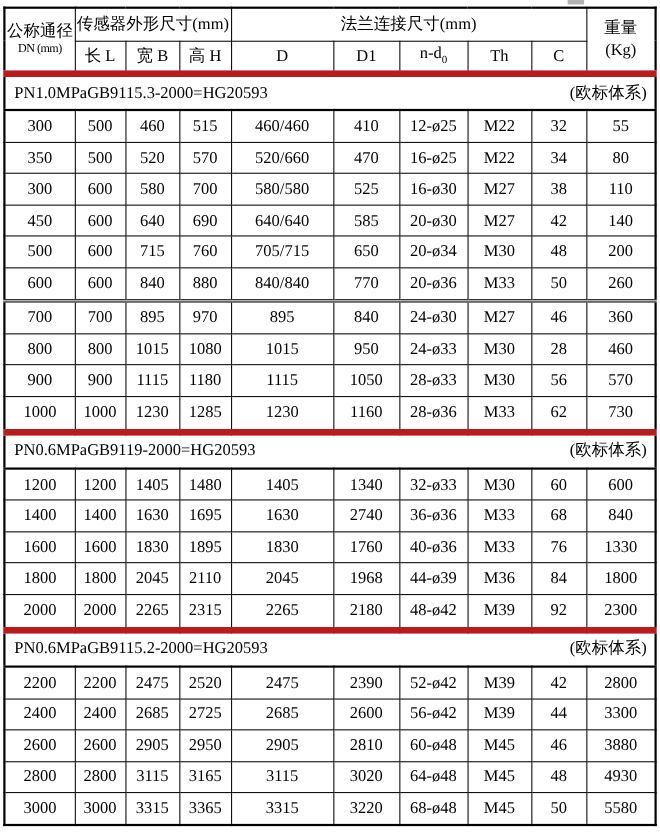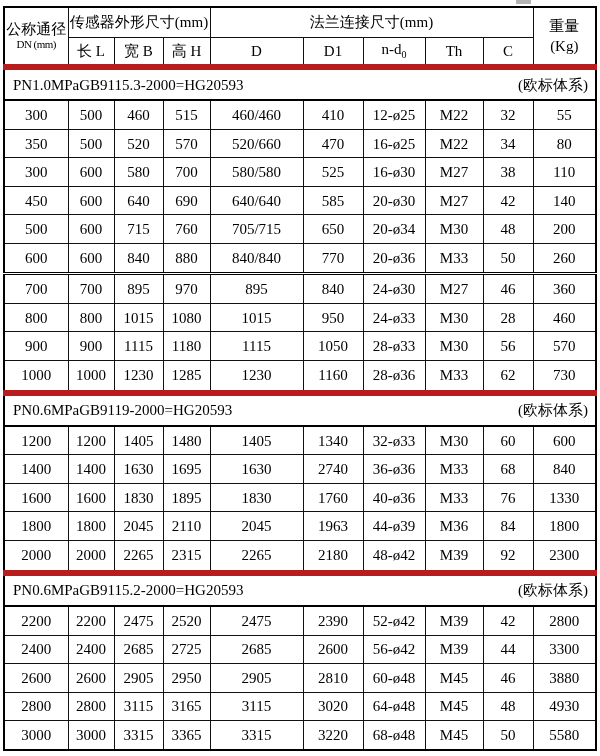--- a/index.html
+++ b/index.html
@@ -287,21 +287,21 @@
           <td>M33</td>
           <td>76</td>
           <td>1330</td>
         </tr>
         <tr>
           <td>1800</td>
           <td>1800</td>
           <td>2045</td>
           <td>2110</td>
           <td>2045</td>
-          <td>1963</td>
+          <td>1968</td>
           <td>44-ø39</td>
           <td>M36</td>
           <td>84</td>
           <td>1800</td>
         </tr>
         <tr>
           <td>2000</td>
           <td>2000</td>
           <td>2265</td>
           <td>2315</td>

